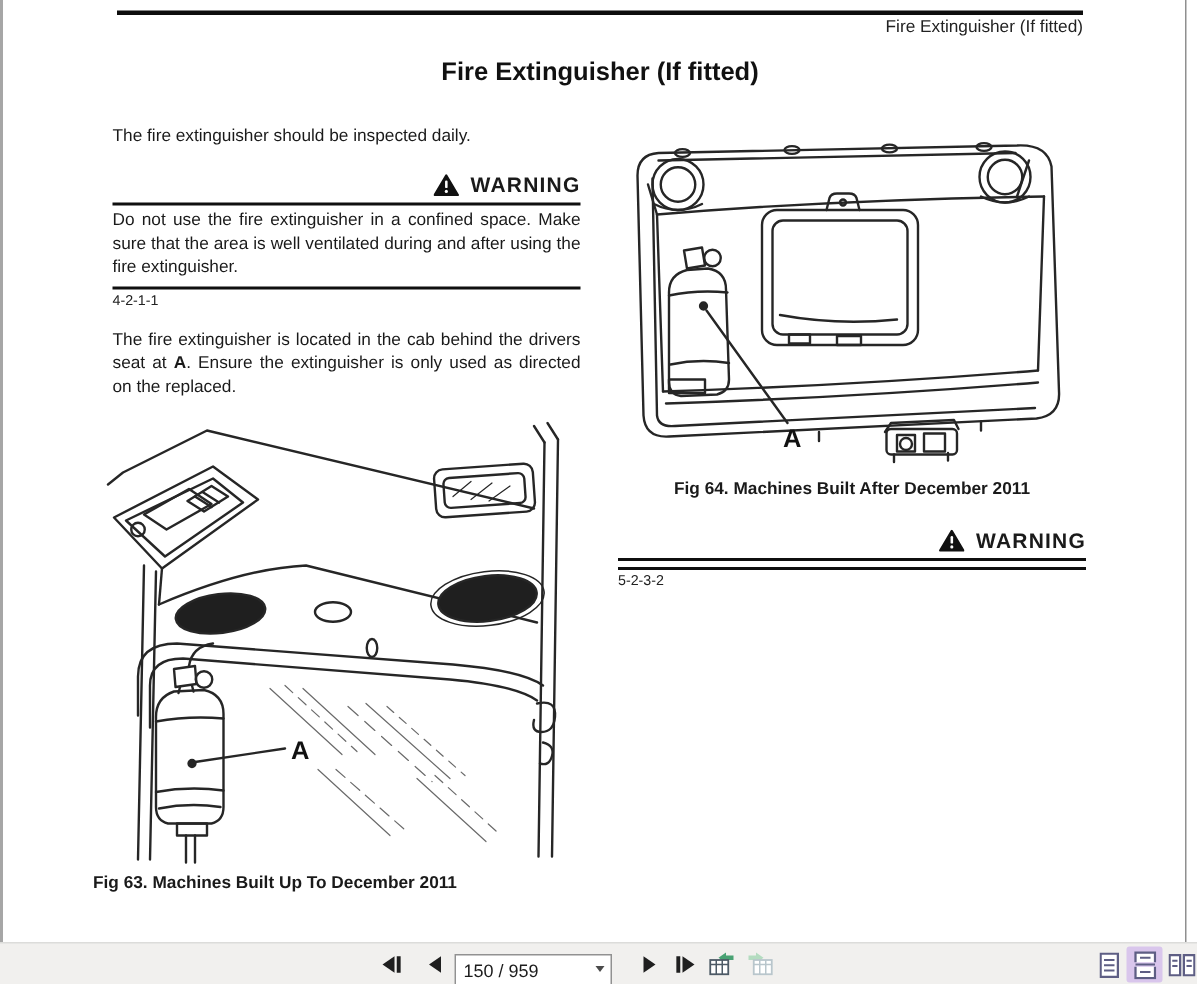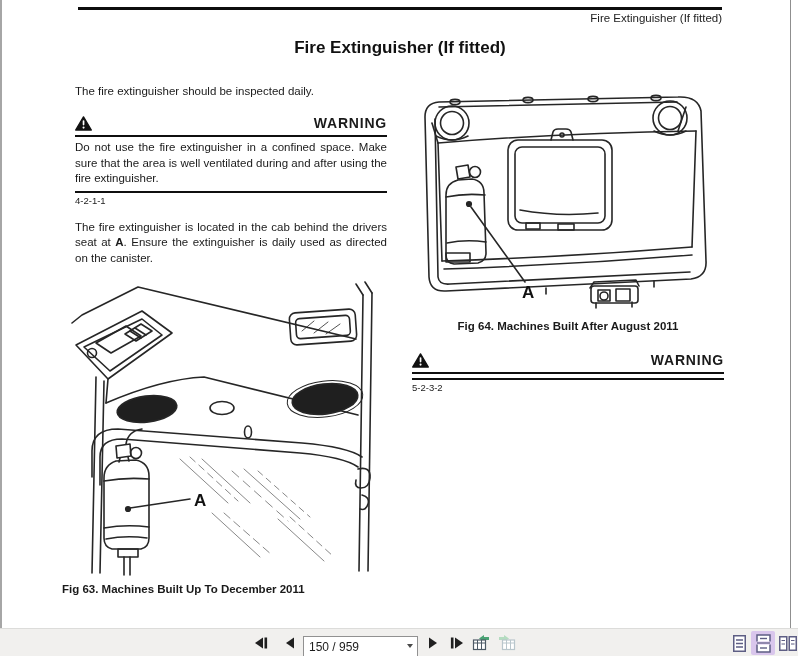--- a/index.html
+++ b/index.html
@@ -11,40 +11,40 @@
   .edge-right { position:absolute; left:790px; top:0; width:1px; height:628px; background:#8f8f8f; }
 
   
   .doc { position:absolute; left:0; top:0; width:798px; height:628px; background:#fff; color:#1a1a1a;padding-left:36px; }
   .top-rule { position:absolute; left:78px; top:7px; width:644px; height:3px; background:#0d0d0d; }
   .running-title { position:absolute; left:400px; top:12px; width:322px; text-align:right; font-size:11.5px; color:#222; }
   .page-title { position:absolute; left:78px; top:38px; width:644px; text-align:center; font-size:17px; font-weight:bold; color:#111; }
 
   .col-left { position:absolute; left:75px; top:85px; width:312px; }
   .intro { font-size:11.5px; }
-  .warnhead { display:flex; justify-content:space-between; align-items:center; gap:8px; font-size:14px; font-weight:bold; letter-spacing:0.8px; }
+  .warnhead { display:flex; justify-content:flex-end; align-items:center; gap:8px; font-size:14px; font-weight:bold; letter-spacing:0.8px; }
   .col-left .warnhead { margin-top:18px; }
   .warnrule { height:2px; background:#0f0f0f; margin-top:4px; }
   .warntext { font-size:11.5px; font-weight:normal; line-height:15.5px; text-align:justify; text-align-last:left; margin-top:3px; }
   .ref { font-size:9.5px; margin-top:2px; color:#222; }
   .bodypara { font-size:11.5px; line-height:15.5px; text-align:justify; text-align-last:left; margin-top:14px; }
 
   .fig63 { position:absolute; left:62px; top:281px; }
   .cap63 { position:absolute; left:62px; top:583px; width:333px; font-size:11.5px; font-weight:bold; }
   .fig64 { position:absolute; left:408px; top:85px; }
   .cap64 { position:absolute; left:412px; top:320px; width:312px; text-align:center; font-size:11.5px; font-weight:bold; }
 
   .col-right-warn { position:absolute; left:412px; top:352px; width:312px; }
 
   .fig-a { font-size:17px; font-weight:bold; font-family:"Liberation Sans",sans-serif; fill:#111; }
 
   
   .toolbar { position:absolute; left:0; top:628px; width:798px; height:28px; background:#f1f0ee; border-top:1px solid #dcdcda; }
   .tbtn { position:absolute; background:transparent; border:none; padding:0; cursor:pointer; line-height:0; }
-  .page-combo { position:absolute; left:303px; top:7px; width:115px; height:21px; background:#fff; border:1px solid #919191; }
+  .page-combo { position:absolute; left:303px; top:7px; width:105px; height:21px; background:#fff; border:1px solid #919191; }
   .page-combo input { position:absolute; left:0; top:0; width:96px; height:19px; border:none; outline:none; font-family:"Liberation Sans",sans-serif; font-size:12px; padding-left:5px; color:#1c1c1c; background:transparent; }
   .combo-arrow { position:absolute; right:4px; top:7px; width:0; height:0; border-left:3.5px solid transparent; border-right:3.5px solid transparent; border-top:4.5px solid #4a4a4a; }
   .viewbtn { position:absolute; top:2px; width:24px; height:24px; display:flex; align-items:center; justify-content:center; background:transparent; border:none; padding:0; cursor:pointer; border-radius:2px; }
   .viewbtn.active { background:#d9c6ec; }
 </style>
 </head>
 <body>
 
 <div class="viewport">
 
@@ -64,21 +64,21 @@
             <circle cx="8.55" cy="11.6" r="1.05" fill="#fff"></circle>
           </svg>
           <span>WARNING</span>
         </div>
         <div class="warnrule"></div>
         <p class="warntext">Do not use the fire extinguisher in a confined space. Make sure that the area is well ventilated during and after using the fire extinguisher.</p>
         <div class="warnrule"></div>
         <div class="ref">4-2-1-1</div>
       </div>
 
-      <p class="bodypara"><span>The fire extinguisher is located in the cab behind the drivers seat at </span><b>A</b><span>. Ensure the extinguisher is daily used as directed on the canister.</span></p>
+      <p class="bodypara"><span>The fire extinguisher is located in the cab behind the drivers seat at </span><b>A</b><span>. Ensure the extinguisher is only used as directed on the replaced.</span></p>
     </div>
 
     <svg class="fig63" width="333" height="296" viewBox="0 0 333 296">
       <g stroke="#262626" stroke-width="1.6" fill="none" stroke-linecap="round" stroke-linejoin="round">
 
         <path d="M301,14 L297,290"></path>
         <path d="M310,12 L306,290"></path>
         <path d="M294,3 L301,14"></path>
         <path d="M303,1 L310,12"></path>
 
@@ -193,21 +193,21 @@
         <rect x="183" y="201" width="47" height="17" rx="3"></rect>
         <rect x="190" y="205" width="12" height="11"></rect>
         <rect x="208" y="204" width="14" height="12"></rect>
         <circle cx="196" cy="211" r="4"></circle>
         <path d="M188,218 L188,223 M224,217 L224,222"></path>
 
         <path d="M138,203 L138,209 M246,196 L246,202"></path>
       </g>
       <text class="fig-a" x="114" y="213">A</text>
     </svg>
-    <div class="cap64">Fig 64. Machines Built After August 2011</div>
+    <div class="cap64">Fig 64. Machines Built After December 2011</div>
 
     <div class="col-right-warn">
       <div class="warnhead">
         <svg width="17" height="15" viewBox="0 0 17 15">
           <path d="M8.5,0.9 L16.3,14 L0.7,14 Z" fill="#111" stroke="#111" stroke-width="1.4" stroke-linejoin="round"></path>
           <rect x="7.7" y="4.3" width="1.7" height="5.1" rx="0.8" fill="#fff"></rect>
           <circle cx="8.55" cy="11.6" r="1.05" fill="#fff"></circle>
         </svg>
         <span>WARNING</span>
       </div>

